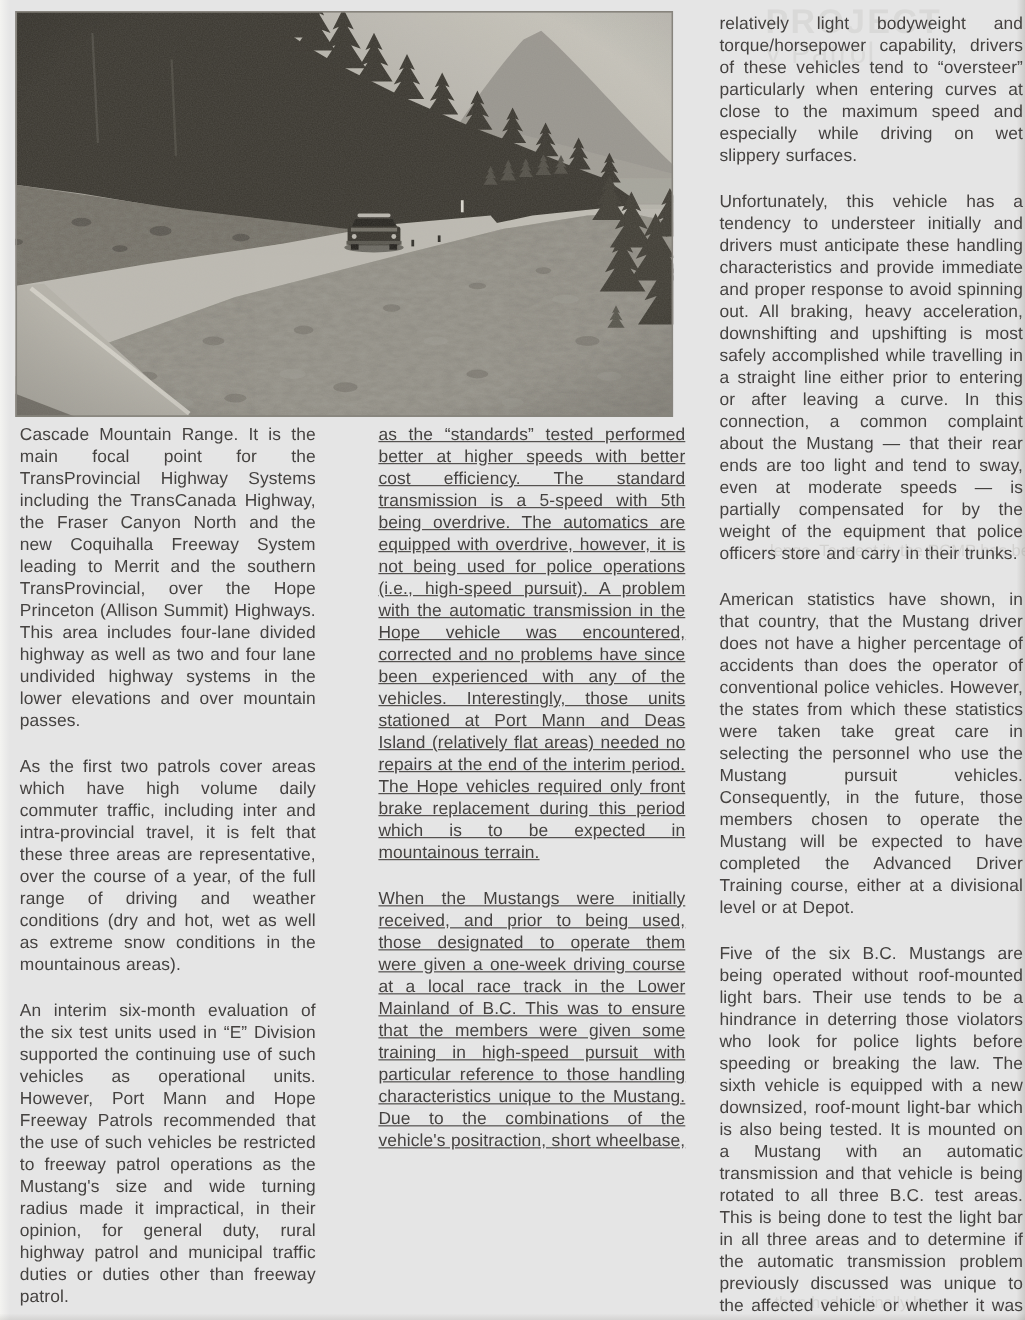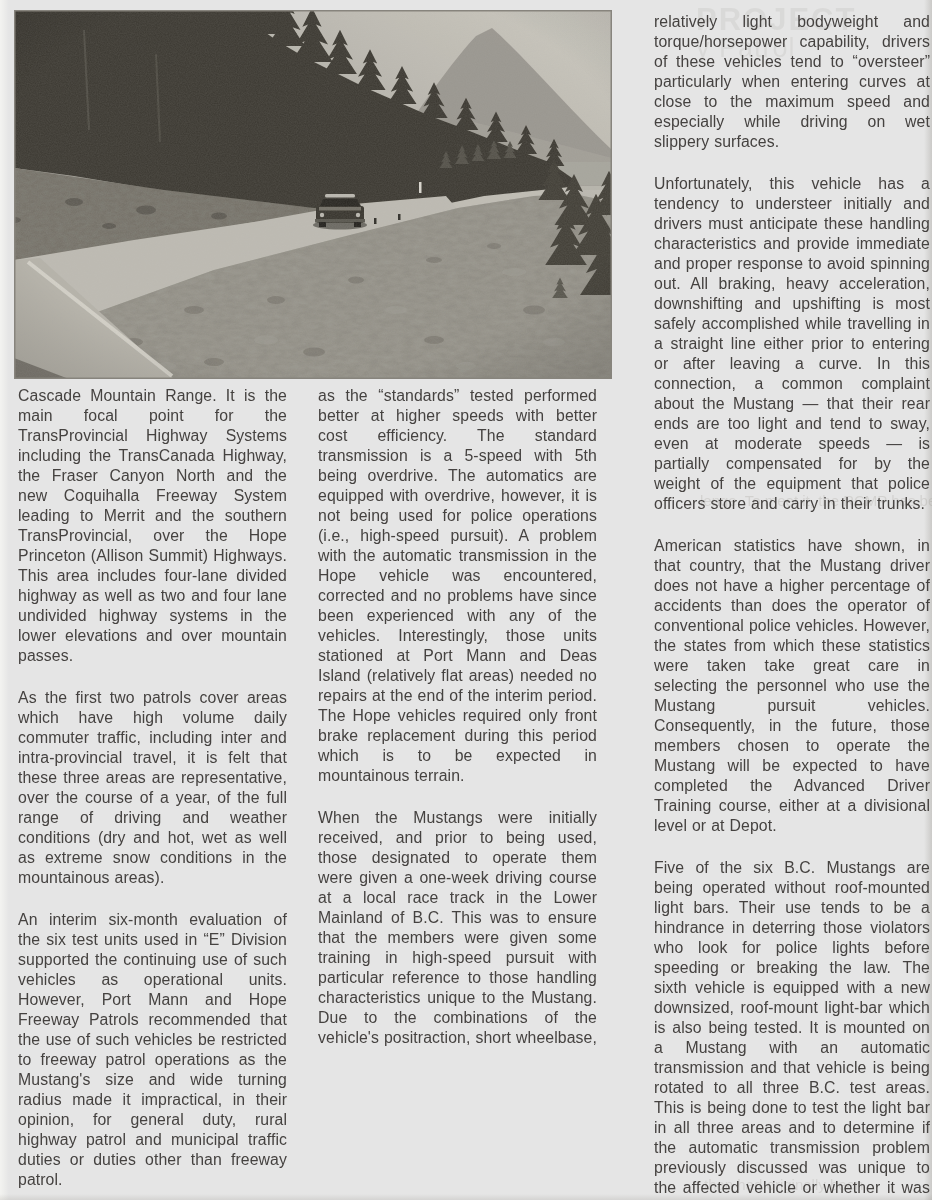--- a/index.html
+++ b/index.html
@@ -19,21 +19,21 @@
   .photo-wrap { position:absolute; left:14px; top:10px; width:598px; height:369px; }
   .photo-wrap svg { display:block; width:100%; height:100%; }
 
   .col {
     position:absolute; color:#454240; font-size:15.8px; line-height:20px;
     text-align:justify; letter-spacing:0.1px; word-spacing:0.5px;
   }
   .col p { margin:0 0 22px 0; }
   .col p:last-child { margin-bottom:0; }
   .col-left   { left:18px;  top:386px; width:269px; }
-  .col-middle { left:318px; top:386px; width:279px; }
+  .col-middle { left:344px; top:386px; width:279px;text-decoration:underline; }
   .col-right  { left:654px; top:12px;  width:276px; }
 
   .ghost {
     position:absolute; color:#7c766a; filter:blur(0.7px);
     white-space:nowrap; pointer-events:none;
   }
   .ghost-title  { left:696px; top:2px;  font-size:31px; font-weight:bold; letter-spacing:2px; opacity:0.10; }
   .ghost-title2 { left:696px; top:33px; font-size:27px; letter-spacing:1px; opacity:0.10; }
   .ghost-line   { left:656px; top:492px; font-size:15px; opacity:0.17;margin-left:44px; }
   .ghost-bottom { left:704px; top:1176px; font-size:15px; opacity:0.15; }

